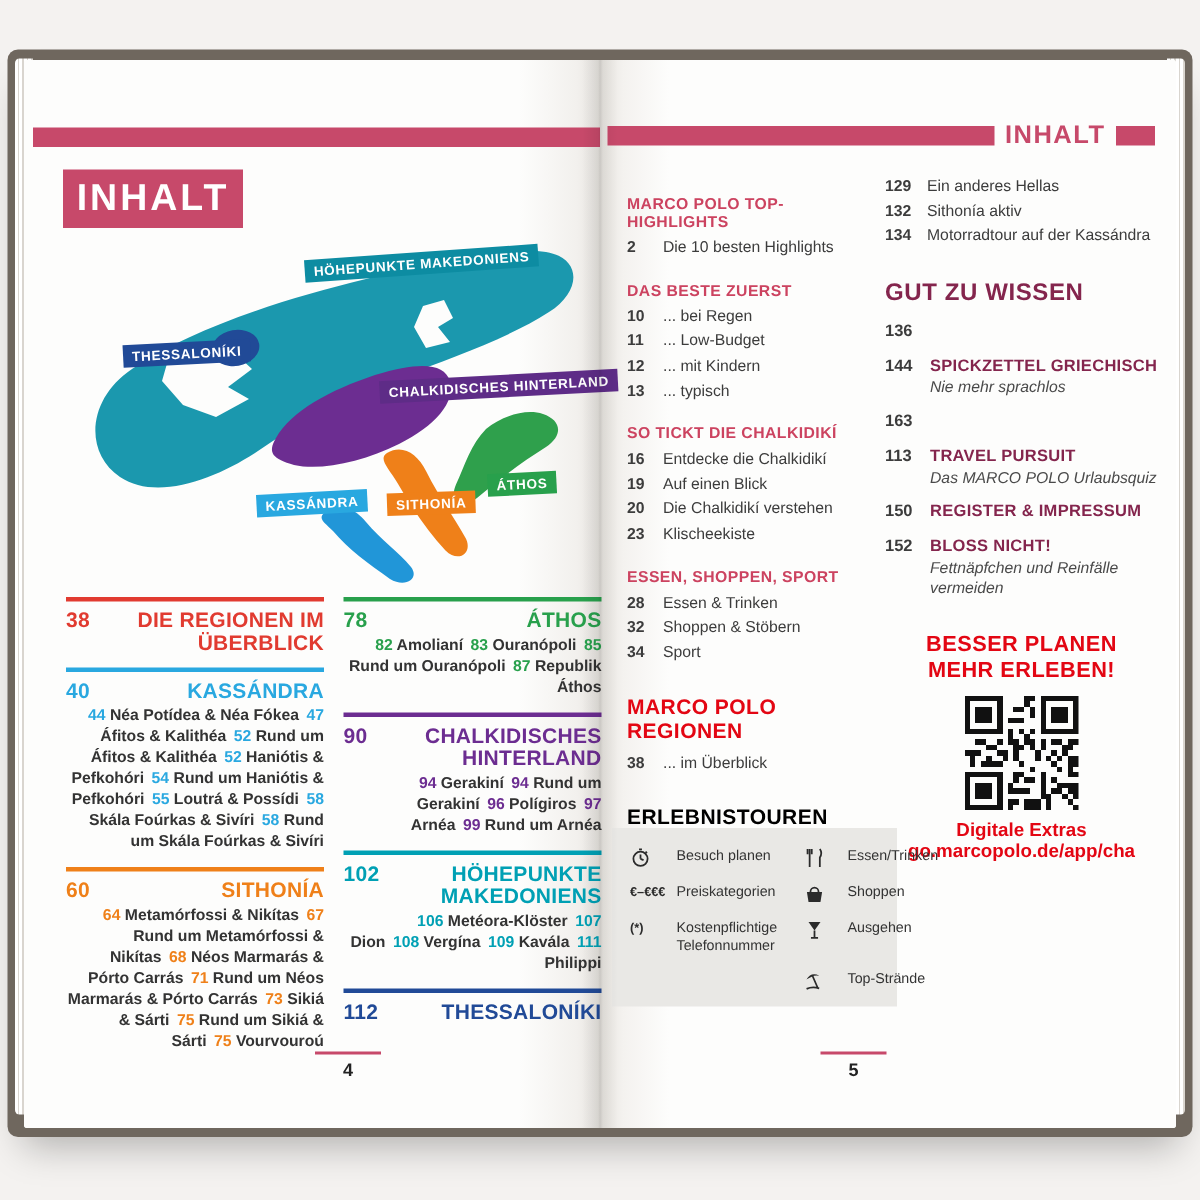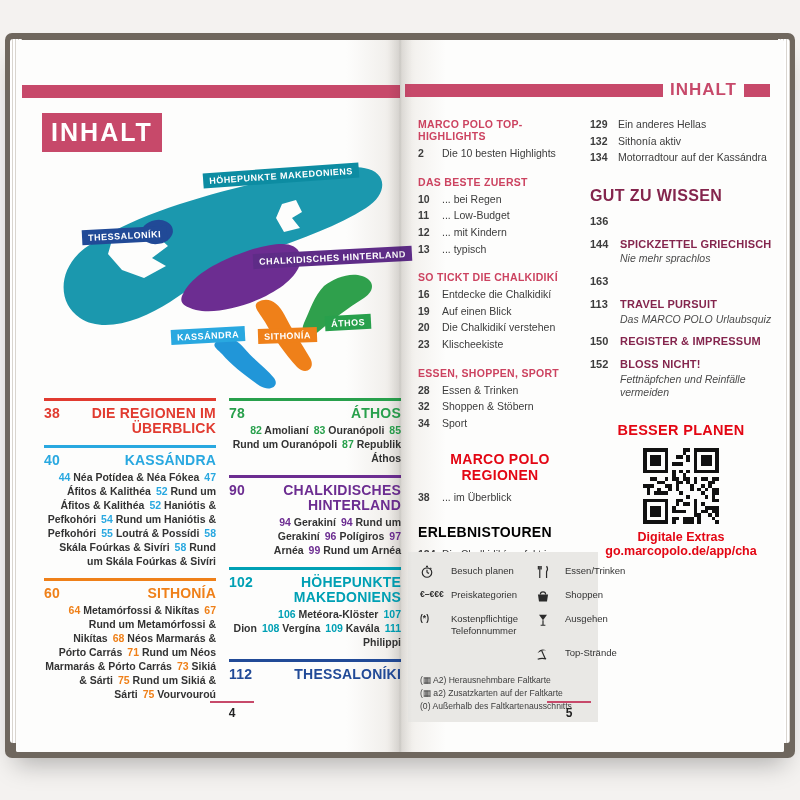--- a/index.html
+++ b/index.html
@@ -47,21 +47,21 @@
   .pagenum .num{font-size:12px;font-weight:700;color:#222;}
   .pn4{left:186px;top:661px;}
   .pn5{left:523px;top:661px;}
 
   
   .topbarR{position:absolute;left:389px;top:43px;width:365px;height:14px;display:flex;align-items:center;}
   .topbarR .bar{flex:1;height:13px;background:#c7496a;}
   .topbarR .lbl{color:#c7496a;font-size:17px;font-weight:800;letter-spacing:1px;margin:0 7px;}
   .topbarR .stub{width:26px;height:13px;background:#c7496a;}
 
-  .rp-colA{position:absolute;left:402px;top:78px;width:164px;}
+  .rp-colA{position:absolute;left:402px;top:90px;width:164px;}
   .rp-colB{position:absolute;left:574px;top:78px;width:182px;}
   .rp-h1{font-size:10.5px;font-weight:800;letter-spacing:.3px;margin:15px 0 5px 0;}
   .rp-h1.first{margin-top:0;}
   .rp-h2{font-size:14px;font-weight:800;letter-spacing:.3px;margin:20px 0 8px 0;}
   .rp-item{display:flex;font-size:10.5px;color:#3c3c3c;line-height:1.3;margin-bottom:3px;}
   .rp-item .num{flex:0 0 24px;font-weight:600;}
   .rp-item .txt{flex:1;}
   .gz-head{font-size:16px;font-weight:700;letter-spacing:.4px;color:#84254d;margin:22px 0 10px 0;}
   .gz-item{display:flex;margin-bottom:9px;}
   .gz-item .num{flex:0 0 30px;font-size:11px;font-weight:700;color:#3c3c3c;line-height:1.25;}
@@ -234,21 +234,21 @@
           <span class="txt">Essen &amp; Trinken</span>
         </div>
         <div class="rp-item">
           <span class="num">32</span>
           <span class="txt">Shoppen &amp; Stöbern</span>
         </div>
         <div class="rp-item">
           <span class="num">34</span>
           <span class="txt">Sport</span>
         </div>
-        <div class="rp-h2" style="color: rgb(227, 6, 19); text-align: center;">MARCO POLO REGIONEN</div>
+        <div class="rp-h2" style="color: rgb(227, 6, 19);">MARCO POLO REGIONEN</div>
         <div class="rp-item">
           <span class="num">38</span>
           <span class="txt">... im Überblick</span>
         </div>
         <div class="rp-h2" style="color: #000000;">ERLEBNISTOUREN</div>
         <div class="rp-item">
           <span class="num">124</span>
           <span class="txt">Die Chalkidikí perfekt im Überblick</span>
         </div>
       </div>
@@ -299,20 +299,21 @@
           <div class="gz-item">
             <div class="num">152</div>
             <div class="body">
               <div class="t">BLOSS NICHT!</div>
               <div class="s">Fettnäpfchen und Reinfälle vermeiden</div>
             </div>
           </div>
         </div>
       <div class="promo">
         <div class="l1">BESSER PLANEN</div>
+        <div class="l2">MEHR ERLEBEN!</div>
         <svg class="qr" viewBox="0 0 21 21" shape-rendering="crispEdges">
             <rect x="0" y="0" width="1" height="1" fill="#111"></rect>
             <rect x="1" y="0" width="1" height="1" fill="#111"></rect>
             <rect x="2" y="0" width="1" height="1" fill="#111"></rect>
             <rect x="3" y="0" width="1" height="1" fill="#111"></rect>
             <rect x="4" y="0" width="1" height="1" fill="#111"></rect>
             <rect x="5" y="0" width="1" height="1" fill="#111"></rect>
             <rect x="6" y="0" width="1" height="1" fill="#111"></rect>
             <rect x="11" y="0" width="1" height="1" fill="#111"></rect>
             <rect x="12" y="0" width="1" height="1" fill="#111"></rect>
@@ -549,25 +550,20 @@
         <div class="lab">Ausgehen</div>
 
         <div></div>
         <div></div>
         <svg class="ic" viewBox="0 0 13 13">
           <path d="M1.5 5.5 Q4.5 .6 9.5 3.2 Q6.5 2.8 4.8 3.8 Q3.2 4.6 1.5 5.5 Z" fill="#2b2b2b"></path>
           <path d="M5.3 3.4 L8.6 11 M1.6 11.4 Q5 9.8 9.4 11" stroke="#2b2b2b" stroke-width="1.1" fill="none"></path>
         </svg>
         <div class="lab">Top-Strände</div>
       </div>
-      <div class="legend-foot">
-        <div>(▦ A2) Herausnehmbare Faltkarte</div>
-        <div>(▦ a2) Zusatzkarten auf der Faltkarte</div>
-        <div>(0) Außerhalb des Faltkartenausschnitts</div>
-      </div>
     </div>
 
     <div class="pagenum pn5">
       <div class="rule"></div>
       <div class="num">5</div>
     </div>
 
     <div class="spine"></div>
   </div>
 </div>

